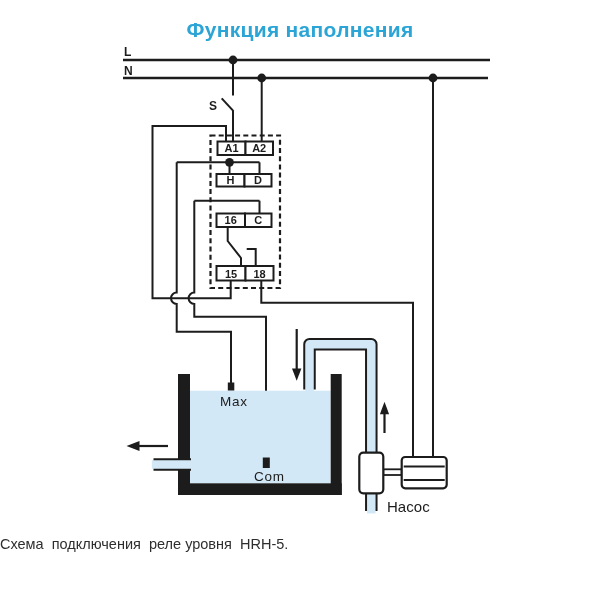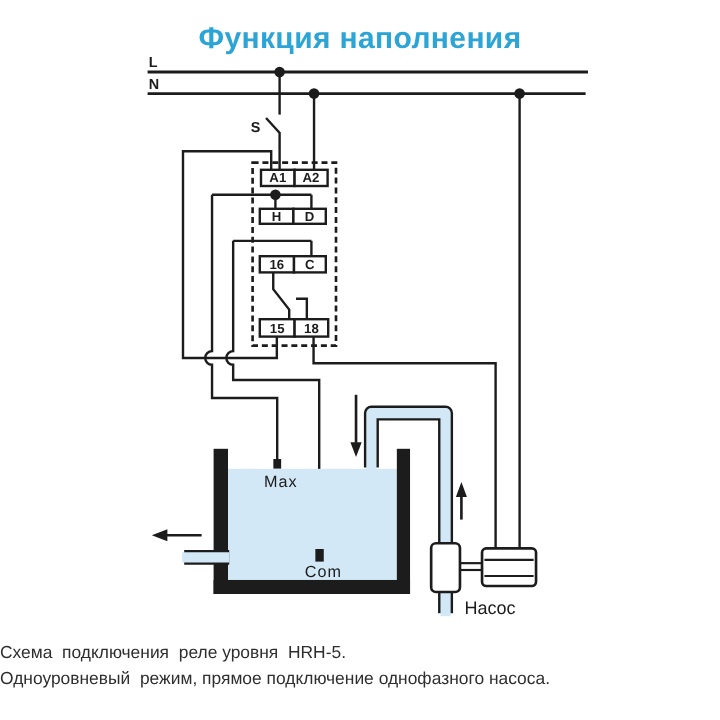--- a/index.html
+++ b/index.html
@@ -2,21 +2,21 @@
 <html style="--accent: #2ba4d6; --ink: #1c1c1c; --water: #d3e8f6; --caption: #2e2e2e;"><head>
 <meta charset="utf-8">
 <style>
   html,body{margin:0;padding:0;background:#ffffff;}
   .stage{
     position:relative;width:600px;height:600px;background:#ffffff;overflow:hidden;
     font-family:"Liberation Sans", sans-serif;
   }
   .title{
     position:absolute;top:18px;left:0;width:600px;margin:0;
-    text-align:center;font-size:25px;font-weight:700;letter-spacing:.3px;
+    text-align:center;font-size:21px;font-weight:700;letter-spacing:.3px;
     color:var(--accent);
   }
   .caption{
     position:absolute;left:0;width:600px;text-align:left;
     color:var(--caption);font-size:14.5px;line-height:22px;white-space:pre;
   }
   .caption-1{top:533px;}
   .caption-2{top:555px;}
   svg{position:absolute;left:0;top:0;}
   .wire{fill:none;stroke:var(--ink);stroke-width:2;}
@@ -127,14 +127,13 @@
 
     <line class="arrow-line" x1="168" y1="446" x2="137" y2="446"></line>
     <polygon class="solid" points="126.5,446 139.5,441 139.5,451"></polygon>
     <line class="arrow-line" x1="296.7" y1="329" x2="296.7" y2="369"></line>
     <polygon class="solid" points="296.7,380.8 292,368.5 301.4,368.5"></polygon>
     <line class="arrow-line" x1="384.5" y1="433" x2="384.5" y2="414"></line>
     <polygon class="solid" points="384.5,401.7 379.9,414.2 389.1,414.2"></polygon>
   </svg>
 
   <div class="caption caption-1">Схема  подключения  реле уровня  HRH-5.</div>
-  <div class="caption caption-2">Одноуровневый  режим, прямое подключение однофазного насоса.</div>
 </div>
 
 </body></html>

